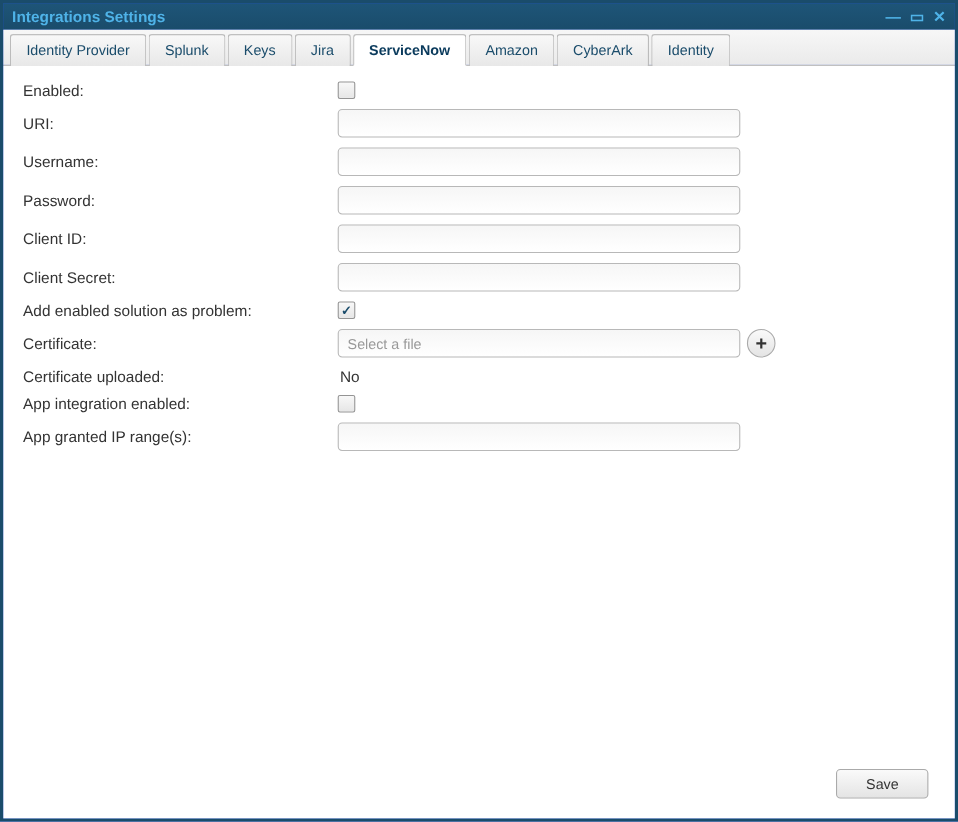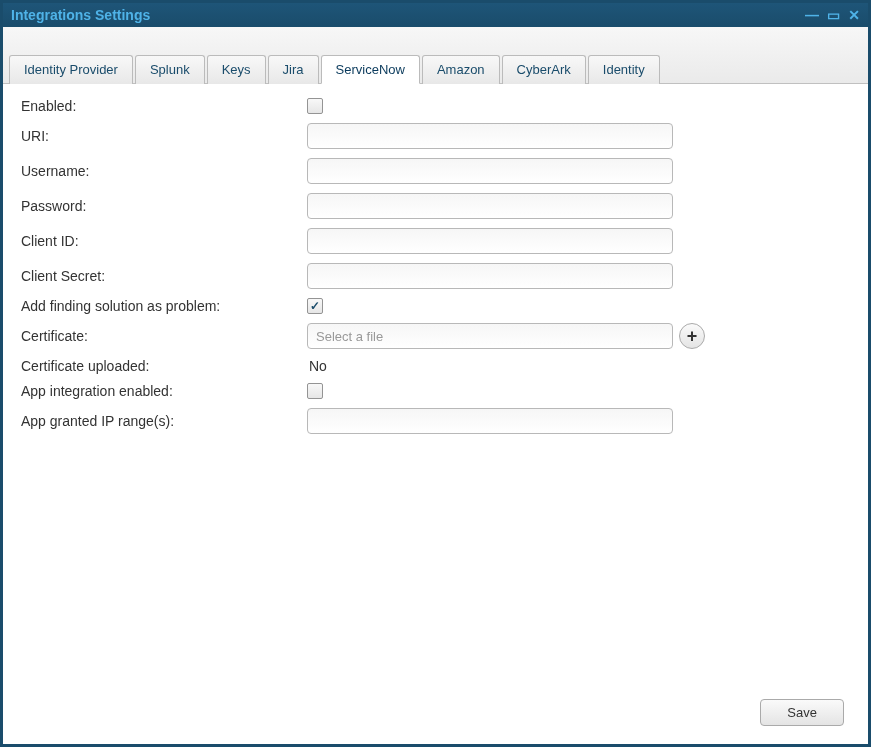--- a/index.html
+++ b/index.html
@@ -54,26 +54,25 @@
       border: 1px solid #bbb;
       border-bottom: none;
       background: linear-gradient(to bottom, #f8f8f8, #e8e8e8);
       color: #1a4c6b;
       cursor: pointer;
       font-size: 13px;
       margin-right: 2px;
       border-radius: 3px 3px 0 0;
       position: relative;
       top: 1px;
-      margin-top: 24px;
     }
     .tab.active {
       background: #fff;
       border-bottom: 1px solid #fff;
-      font-weight: normal;
+      font-weight: bold;
       color: #0a3a5c;
     }
     .content {
       flex: 1;
       padding: 14px 14px 8px 14px;
       background: #fff;
       display: flex;
       flex-direction: column;
     }
     .form-area {
@@ -224,21 +223,21 @@
       </div>
 
       <div class="form-row">
         <div class="form-label">Client Secret:</div>
         <div class="form-control">
           <input type="text" value="" style="">
         </div>
       </div>
 
       <div class="form-row">
-        <div class="form-label">Add finding solution as problem:</div>
+        <div class="form-label">Add enabled solution as problem:</div>
         <div class="form-control">
           <span class="checkbox-wrap checked"></span>
         </div>
       </div>
 
       <div class="form-row">
         <div class="form-label">Certificate:</div>
         <div class="form-control">
           <input type="text" placeholder="Select a file" style="">
           <span class="plus-button">

